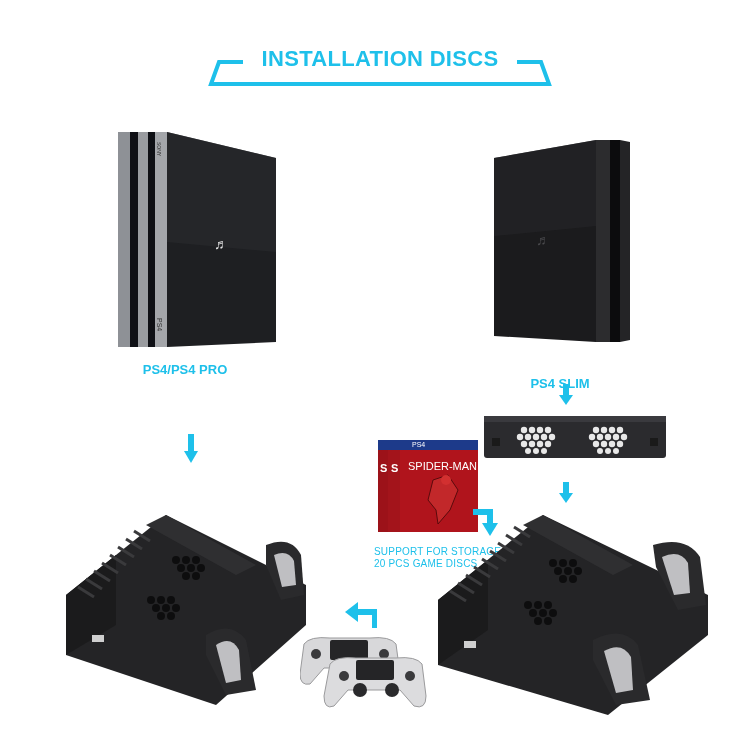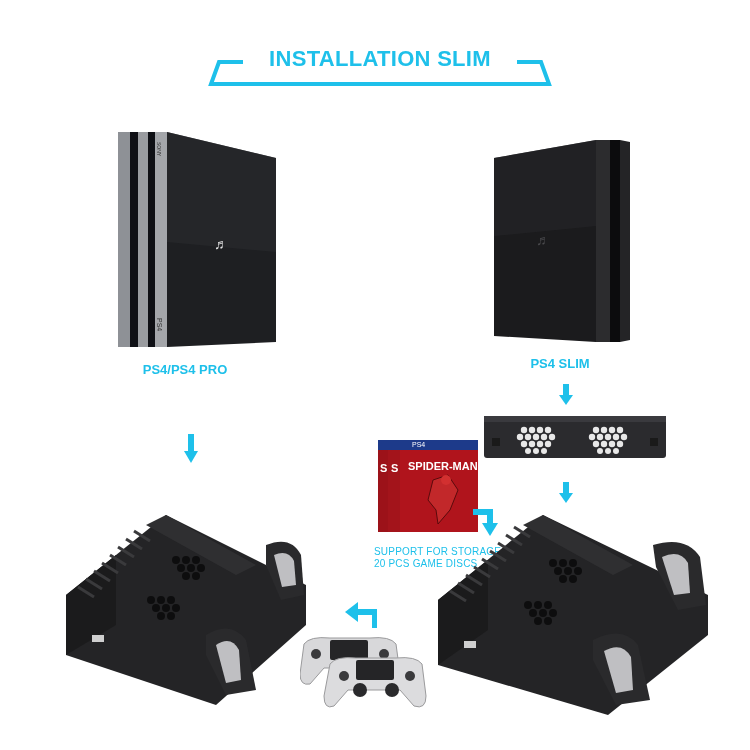--- a/index.html
+++ b/index.html
@@ -20,21 +20,21 @@
   .console { position: absolute; }
   .ps-logo { position: absolute; color: #e6e6e6; font-size: 14px; font-weight: bold; }
 </style>
 </head>
 <body>
 
 <div class="abs title-wrap">
   <svg class="title-frame" viewBox="0 0 350 46">
     <polyline points="38,20 14,20 6,42 344,42 336,20 312,20" fill="none" stroke="#1ec0ea" stroke-width="4" stroke-linejoin="miter"></polyline>
   </svg>
-  <div class="title-text">INSTALLATION SLIM</div>
+  <div class="title-text">INSTALLATION DISCS</div>
 </div>
 
 <div class="console" style="left:118px;top:132px;width:160px;height:215px;">
   <svg width="160" height="215" viewBox="0 0 160 215">
     <rect x="0" y="0" width="12" height="215" fill="#8e9196"></rect>
     <rect x="12" y="0" width="8" height="215" fill="#0f1015"></rect>
     <rect x="20" y="0" width="10" height="215" fill="#9a9ca0"></rect>
     <rect x="30" y="0" width="7" height="215" fill="#0f1015"></rect>
     <rect x="37" y="0" width="12" height="215" fill="#a4a6aa"></rect>
     <polygon points="49,0 158,26 158,210 49,215" fill="#1e1f22"></polygon>
@@ -49,21 +49,21 @@
 <div class="console" style="left:494px;top:136px;width:140px;height:208px;">
   <svg width="140" height="208" viewBox="0 0 140 208">
     <polygon points="0,22 102,4 102,206 0,200" fill="#1b1b1d"></polygon>
     <polygon points="102,4 116,4 116,206 102,206" fill="#2c2c2e"></polygon>
     <polygon points="116,4 126,4 126,206 116,206" fill="#0c0c0d"></polygon>
     <polygon points="126,4 136,6 136,204 126,206" fill="#242426"></polygon>
     <polygon points="0,22 102,4 102,90 0,100" fill="#26262a" opacity="0.6"></polygon>
   </svg>
   <div class="ps-logo" style="left:42px;top:96px;color:#4a4a4d;">♬</div>
 </div>
-<div class="abs label" style="left:500px;top:356px;width:120px;">PS4 SLIM</div>
+<div class="abs label" style="left:500px;top:376px;width:120px;">PS4 SLIM</div>
 
 <svg class="abs" style="left:559px;top:384px;" width="14" height="22" viewBox="0 0 14 22">
   <rect x="4" y="0" width="6" height="12" fill="#1ec0ea"></rect>
     <polygon points="0,11 14,11 7,21" fill="#1ec0ea"></polygon>
 </svg>
 
 <div class="abs" style="left:484px;top:414px;width:182px;height:46px;">
   <svg width="182" height="46" viewBox="0 0 182 46">
     <rect x="0" y="2" width="182" height="42" rx="3" fill="#2b2b2e"></rect>
     <rect x="0" y="2" width="182" height="6" fill="#3a3a3e"></rect>
@@ -120,21 +120,21 @@
   <svg width="100" height="92" viewBox="0 0 100 92">
     <rect x="0" y="0" width="40" height="92" fill="#9c1219"></rect>
       <rect x="0" y="0" width="40" height="10" fill="#1d3a8a"></rect>
     <rect x="10" y="0" width="40" height="92" fill="#a3141b"></rect>
       <rect x="10" y="0" width="40" height="10" fill="#1d3a8a"></rect>
     <rect x="22" y="0" width="78" height="92" fill="#b0141c"></rect>
       <rect x="22" y="0" width="78" height="10" fill="#1d3a8a"></rect>
     <path d="M55 40 L70 35 L80 50 L72 70 L60 84 L58 70 L50 60 Z" fill="#c2282a" stroke="#5a0a0c" stroke-width="1"></path>
     <circle cx="68" cy="40" r="5" fill="#d23030"></circle>
   </svg>
-  <div style="position:absolute;left:30px;top:20px;font-size:11px;font-weight:bold;color:#fff;">SPIDER-MAN</div>
+  <div style="position:absolute;left:30px;top:20px;font-size:11px;font-weight:normal;color:#fff;">SPIDER-MAN</div>
   <div style="position:absolute;left:34px;top:1px;font-size:7px;color:#fff;">PS4</div>
   <div style="position:absolute;left:2px;top:22px;font-size:11px;font-weight:bold;color:#fff;">S</div>
   <div style="position:absolute;left:13px;top:22px;font-size:11px;font-weight:bold;color:#fff;">S</div>
 </div>
 
 <svg class="abs" style="left:473px;top:508px;" width="32" height="30" viewBox="0 0 32 30">
   <path d="M0 4 H17 V16" fill="none" stroke="#1ec0ea" stroke-width="6"></path>
   <polygon points="9,15 25,15 17,28" fill="#1ec0ea"></polygon>
 </svg>
 

